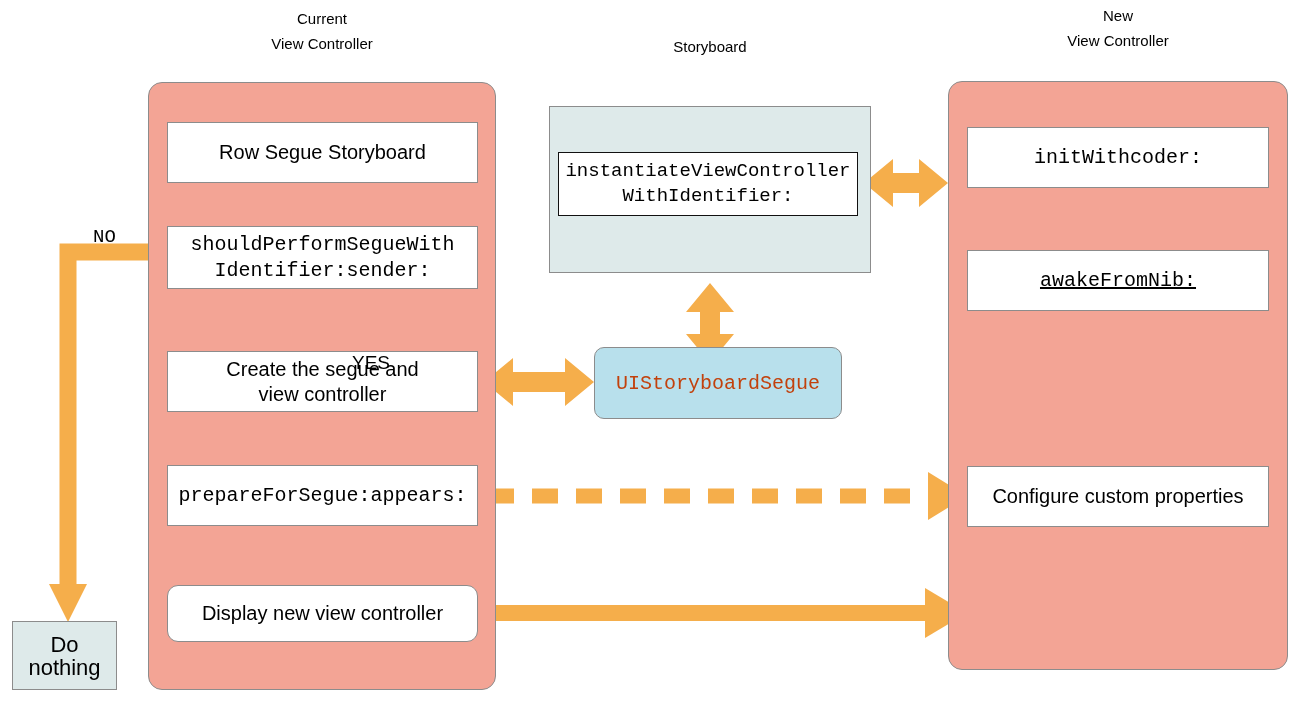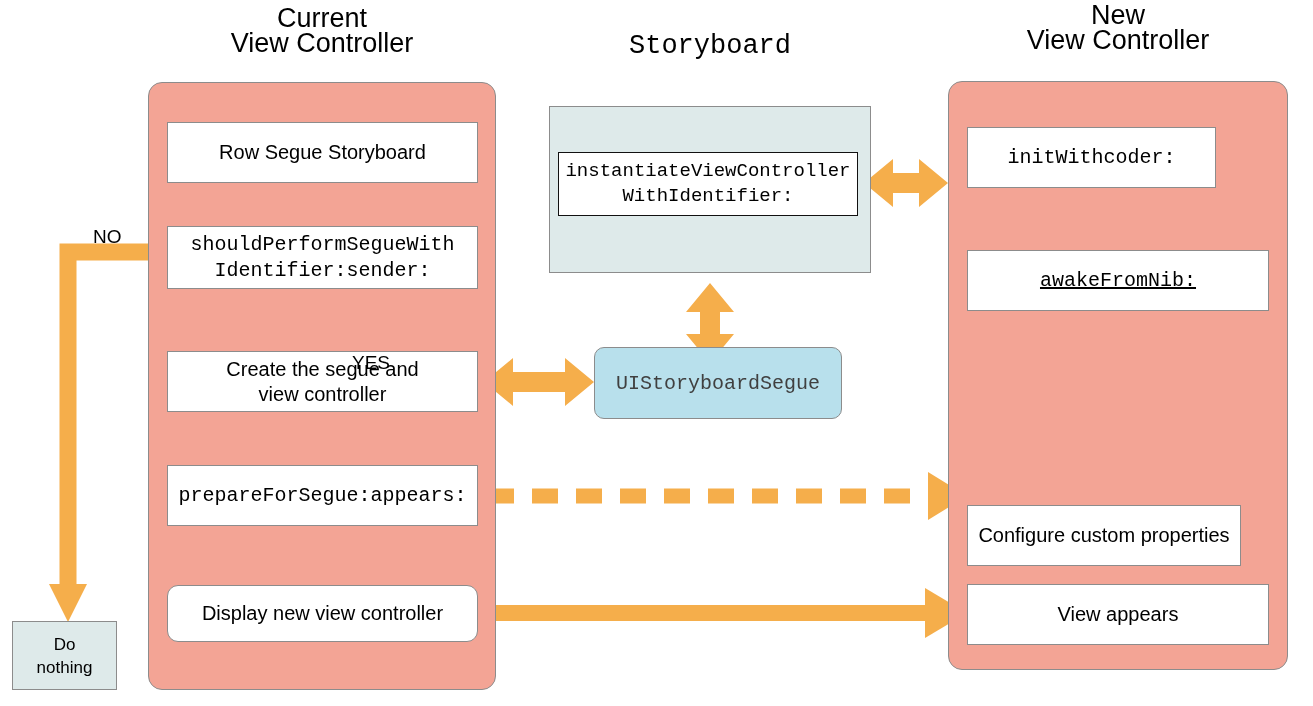--- a/index.html
+++ b/index.html
@@ -25,21 +25,21 @@
     left: 0; top: 0;
     width: 1313px;
     height: 706px;
   }
 
   
   .col-title {
     position: absolute;
     text-align: center;
     font-family: "Liberation Sans", sans-serif;
-    font-size: 27px;
+    font-size: 15px;
     line-height: 25px;
     color: #000000;
     white-space: pre-line;
     letter-spacing: 0px;
   }
 
   
   .group-box {
     position: absolute;
     background: #F3A495;
@@ -89,21 +89,21 @@
     background: #B8E0EC;
     border: 1px solid #8c8c8c;
     border-radius: 10px;
     box-sizing: border-box;
     display: flex;
     align-items: center;
     justify-content: center;
     text-align: center;
     font-family: "Liberation Mono", monospace;
     font-size: 20px;
-    color: #404040;
+    color: #c2410c;
   }
 
   
   .edge-label {
     position: absolute;
     font-family: "Liberation Sans", sans-serif;
     font-size: 19px;
     color: #000000;
     white-space: nowrap;
   }
@@ -160,21 +160,21 @@
      View appears --&gt;
     <g>
       <line x1="492" y1="613" x2="928" y2="613" stroke="#F5AE4B" stroke-width="16"></line>
       <polygon points="967,613 925,588 925,638" fill="#F5AE4B"></polygon>
     </g>
   </svg>
 
   <div class="col-title" style="left: 148px; top: 6px; width: 348px; white-space: pre-line;">Current
 View Controller</div>
 
-  <div class="col-title" style="left:549px; top:34px; width:322px;font-family:Liberation Mono, monospace;">Storyboard</div>
+  <div class="col-title" style="left:549px; top:34px; width:322px;">Storyboard</div>
 
   <div class="col-title" style="left: 948px; top: 3px; width: 340px; white-space: pre-line;">New
 View Controller</div>
 
   <div class="group-box" style="left:148px; top:82px; width:348px; height:608px;"></div>
 
   <div class="step-box sans" style="left:167px; top:122px; width:311px; height:61px;">Row Segue Storyboard</div>
 
   <div class="step-box mono" style="left: 167px; top: 226px; width: 311px; height: 63px; white-space: pre-line;">shouldPerformSegueWith
 Identifier:sender:</div>
@@ -188,31 +188,30 @@
 
   <div class="panel-box" style="left:549px; top:106px; width:322px; height:167px;"></div>
 
   <div class="step-box mono dark-border" style="left: 558px; top: 152px; width: 300px; height: 64px; font-size: 19px; line-height: 25px; white-space: pre-line;">instantiateViewController
 WithIdentifier:</div>
 
   <div class="pill-box" style="left:594px; top:347px; width:248px; height:72px;">UIStoryboardSegue</div>
 
   <div class="group-box" style="left:948px; top:81px; width:340px; height:589px;"></div>
 
-  <div class="step-box mono" style="left:967px; top:127px; width:249px; height:61px;">initWithcoder:</div>
+  <div class="step-box mono" style="left:967px; top:127px; width:302px; height:61px;">initWithcoder:</div>
 
   <div class="step-box mono" style="left:967px; top:250px; width:302px; height:61px;text-decoration:underline;">awakeFromNib:</div>
 
-  <div class="step-box sans" style="left:967px; top:466px; width:274px; height:61px;margin-top:39px;">Configure custom properties</div>
-
-  <div class="step-box sans" style="left:967px; top:584px; width:302px; height:61px;">View appears</div>
+  <div class="step-box sans" style="left:967px; top:466px; width:302px; height:61px;">Configure custom properties</div>
+
 
   <div class="panel-box" style="left:12px; top:621px; width:105px; height:69px;
               display:flex; align-items:center; justify-content:center;
               text-align:center; font-family:'Liberation Sans', sans-serif;
-              font-size:17px; line-height:23px; white-space:pre-line; color:#000000;">Do
+              font-size:22px; line-height:23px; white-space:pre-line; color:#000000;">Do
 nothing</div>
 
-  <div class="edge-label" style="left:93px; top:226px;">NO</div>
+  <div class="edge-label" style="left:93px; top:226px;font-family:Liberation Mono, monospace;">NO</div>
 
   <div class="edge-label" style="left:352px; top:312px;margin-top:40px;">YES</div>
 
 </div>
 
 </body></html>

